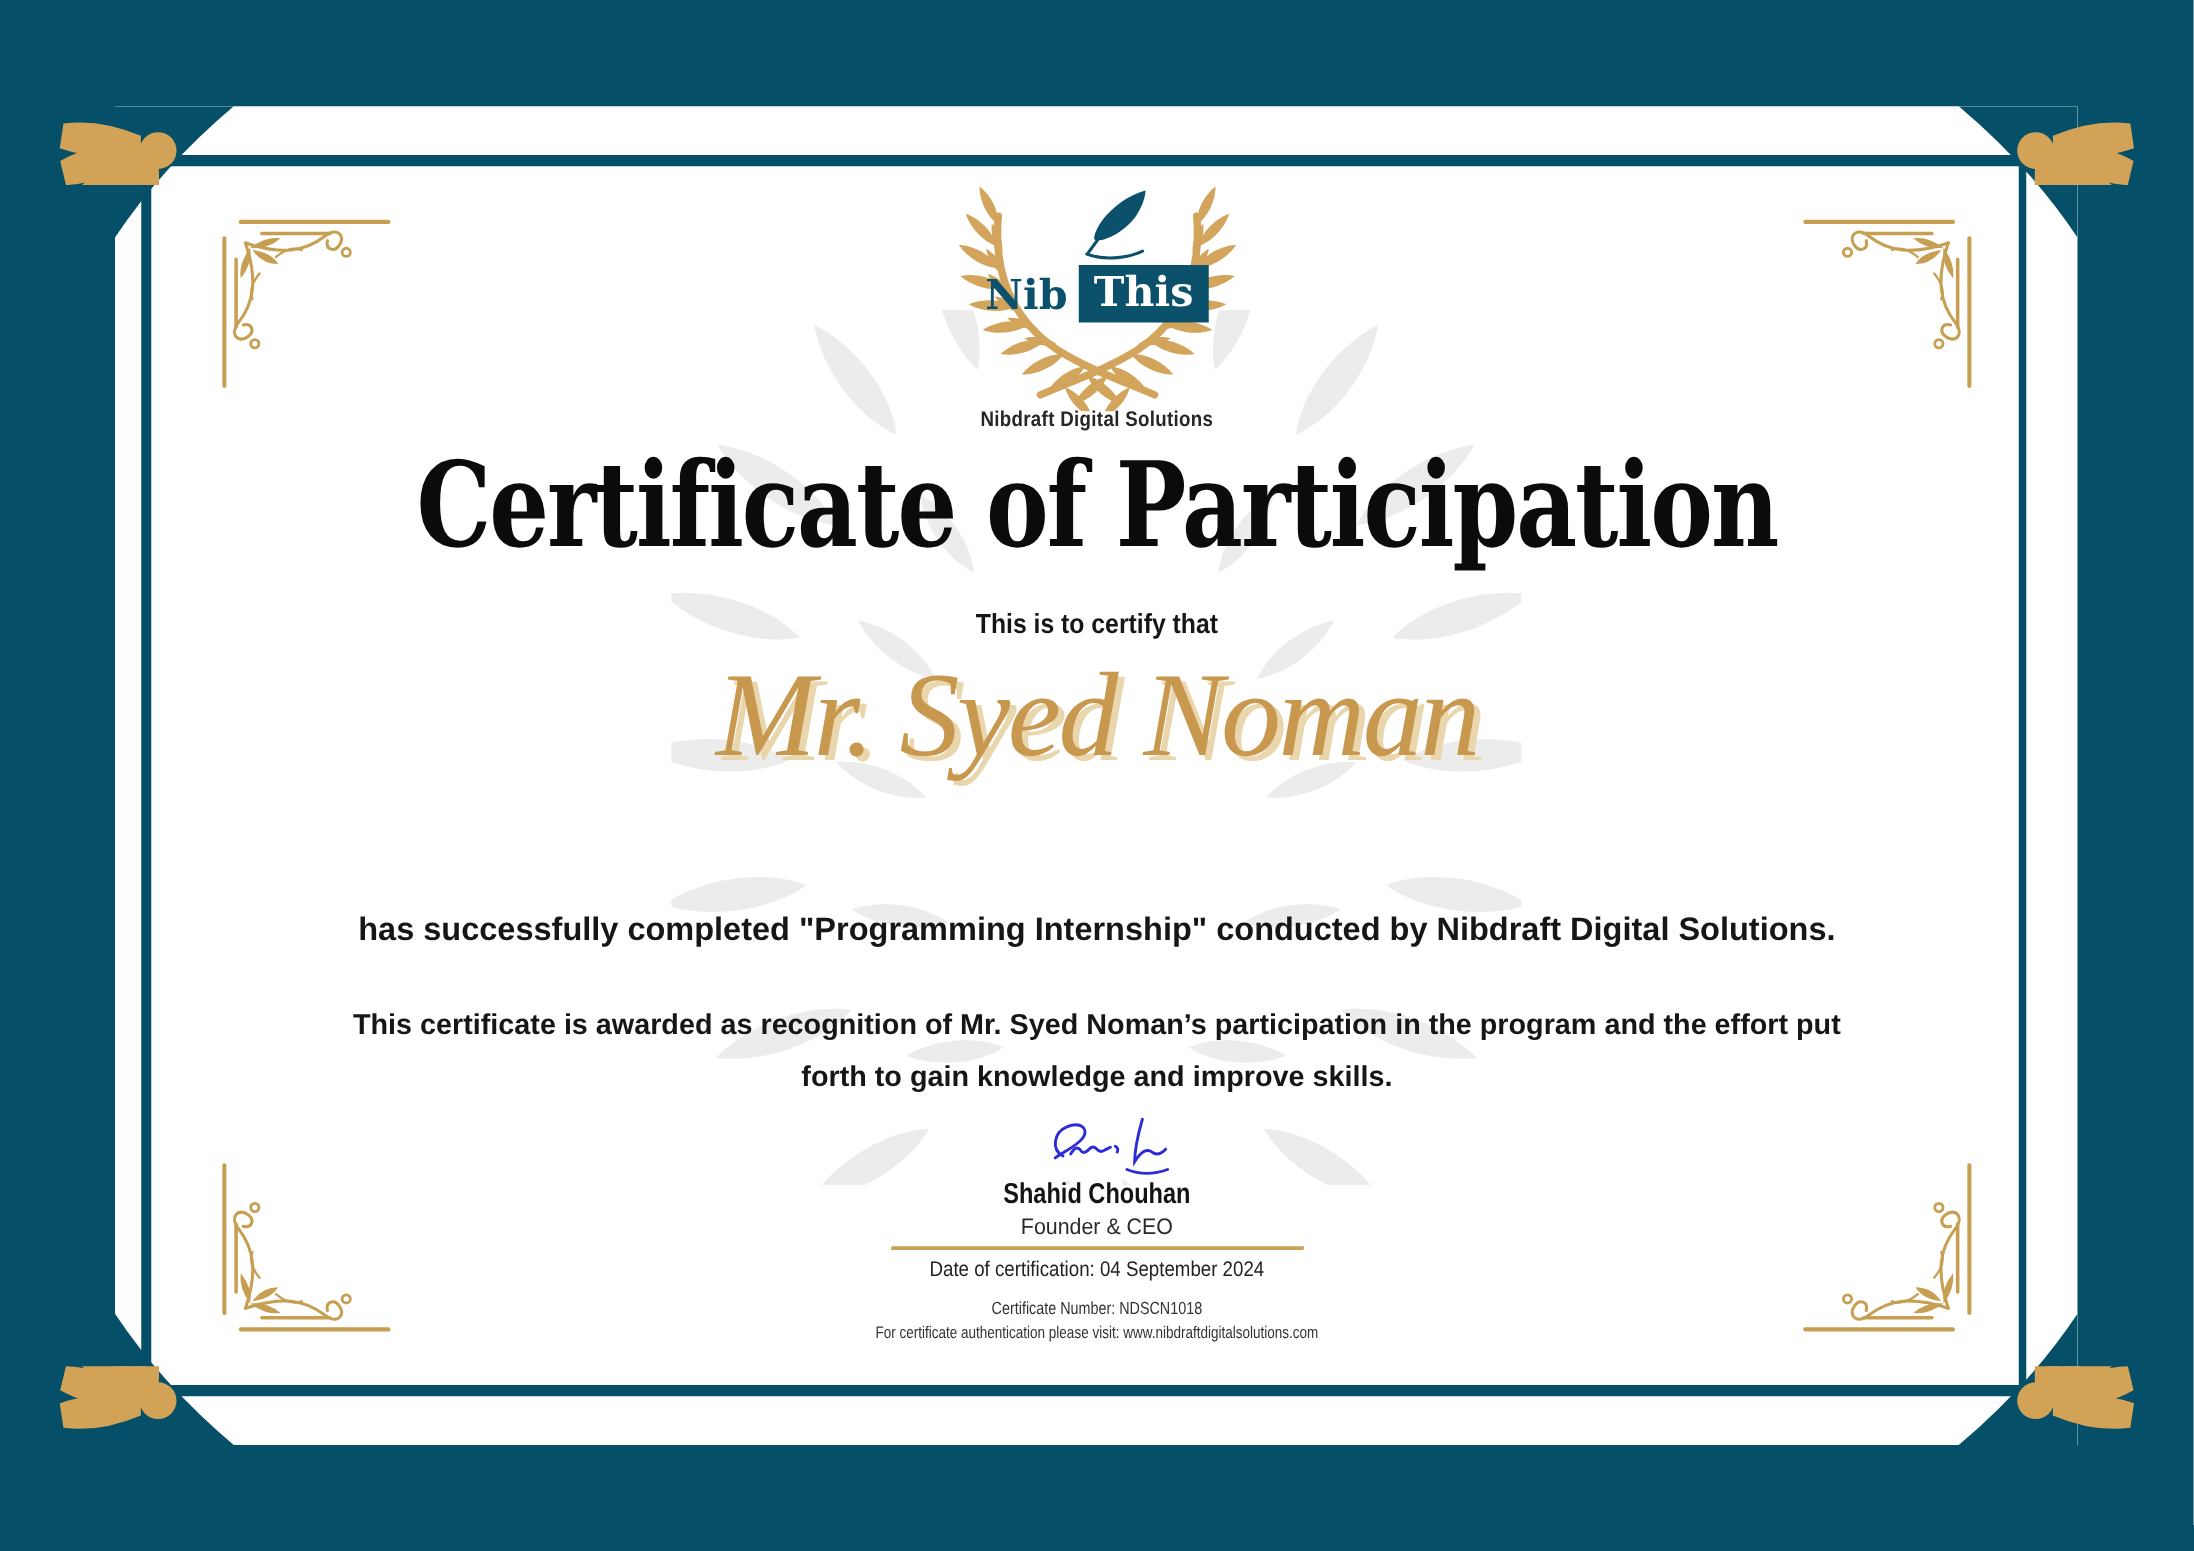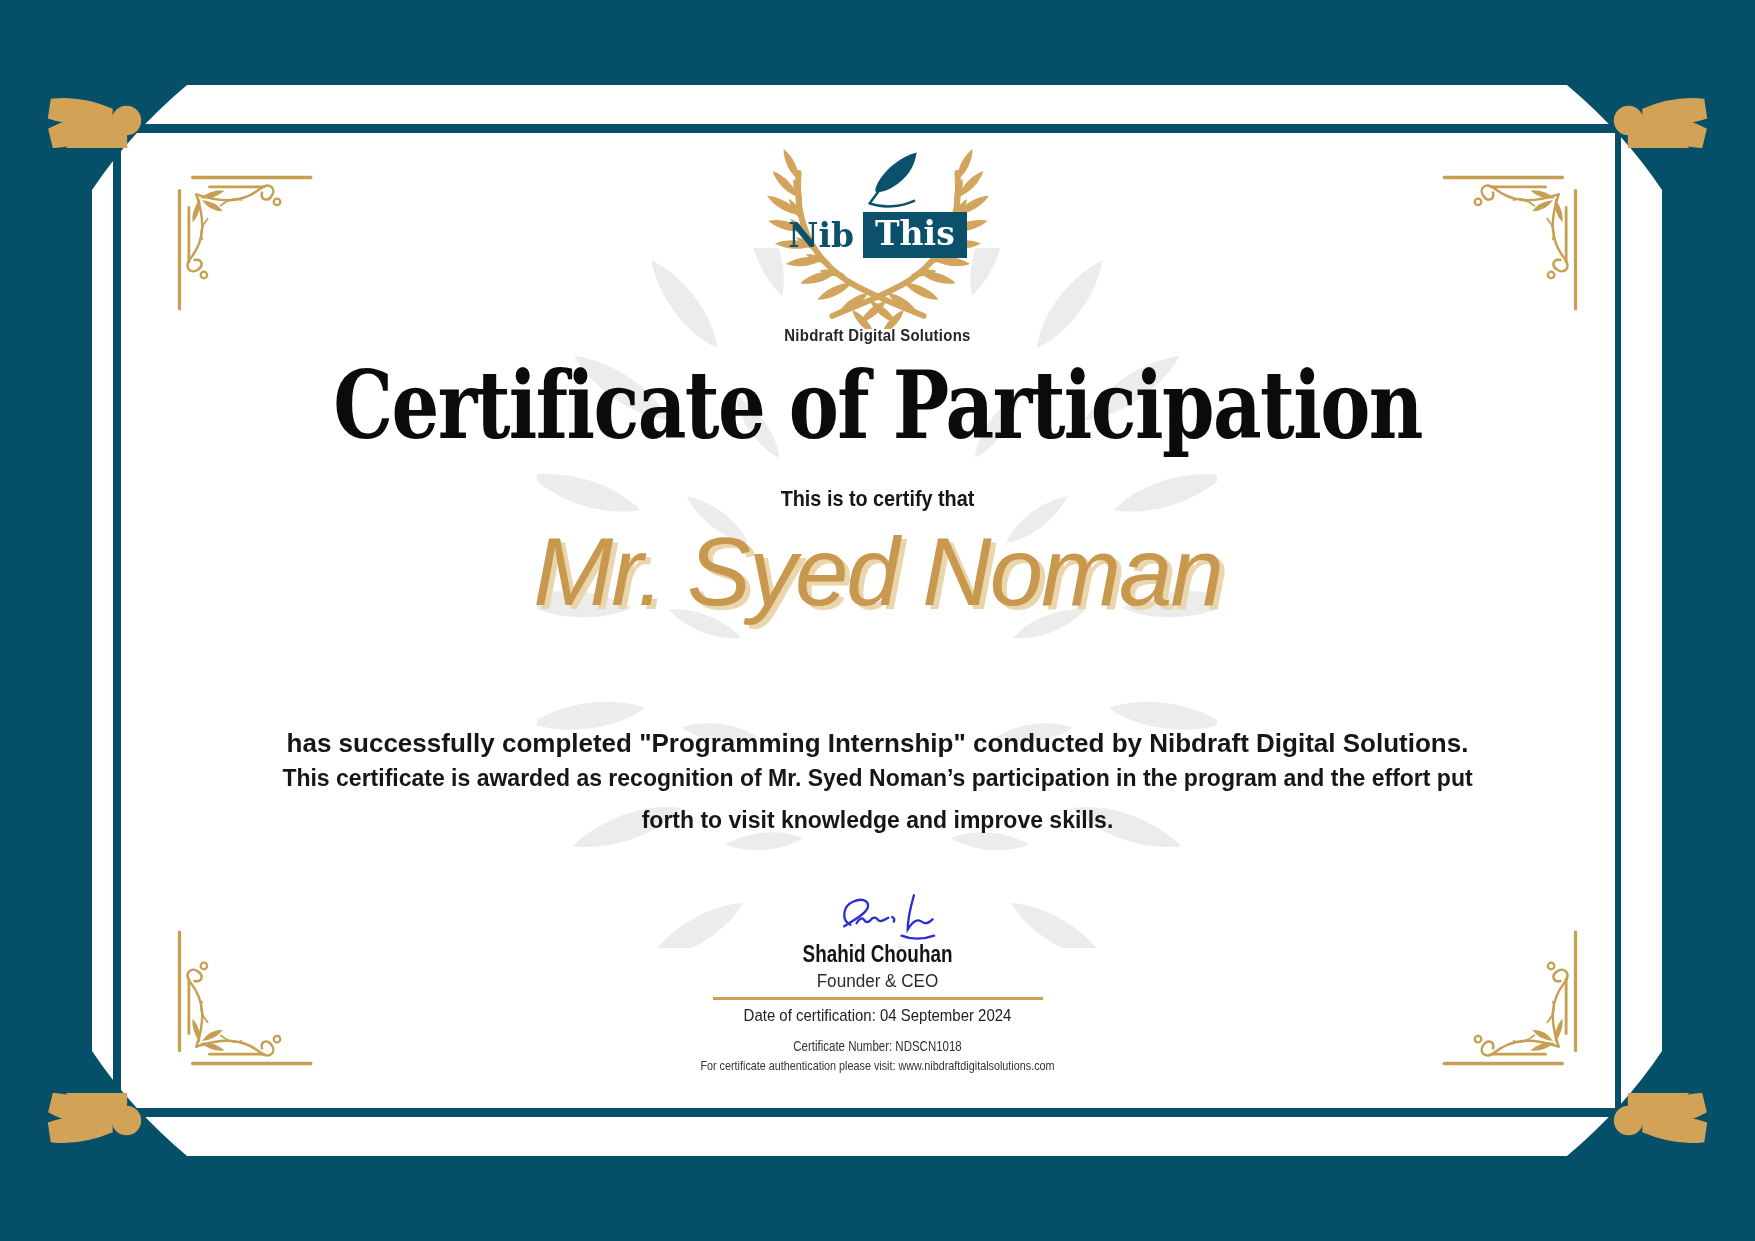--- a/index.html
+++ b/index.html
@@ -42,24 +42,24 @@
   .feather{position:absolute;left:calc(50% - 16px);top:150px;width:62px;height:62px;color:#0B516C;}
   .feather svg{display:block;width:100%;height:100%;}
   .logo-text{position:absolute;left:0;width:100%;top:212px;display:flex;justify-content:center;
              align-items:center;gap:9px;font-family:"DejaVu Serif",serif;font-weight:bold;font-size:33px;}
   .nib{color:#0B516C;}
   .draftbox{background:#0B516C;color:#ffffff;padding:2px 12px 5px 12px;}
   .org{top:326px;font-size:17px;font-weight:bold;color:#262626;letter-spacing:.3px;transform:scaleX(.88);}
   .title{top:358px;font-family:"DejaVu Serif",serif;font-weight:bold;font-size:94px;line-height:94px;
          color:#0b0b0b;letter-spacing:-2px;transform:scaleX(.8);}
   .certify{top:486px;font-size:22px;font-weight:bold;color:#161616;transform:scaleX(.9);}
-  .name{top:512px;font-family:Liberation Sans, sans-serif;font-style:italic;font-size:96px;line-height:120px;
+  .name{top:512px;font-family:Liberation Serif, serif;font-style:italic;font-size:96px;line-height:120px;
         color:#C9984F;letter-spacing:-2px;text-shadow:5px 4px 0 #E9D6AC;}
   .completion{top:728px;font-size:26px;line-height:30px;font-weight:bold;color:#161616;}
-  .recognition{top:757px;font-size:23px;line-height:42px;font-weight:bold;color:#161616;}
+  .recognition{top:798px;font-size:23px;line-height:42px;font-weight:bold;color:#161616;}
   .sigscribble{position:absolute;left:calc(50% - 60px);top:886px;width:150px;height:62px;color:#2B2BD8;}
   .sigscribble svg{display:block;width:100%;height:100%;}
   .signame{top:941px;font-size:23px;font-weight:bold;color:#141414;transform:scaleX(.82);}
   .sigrole{top:971px;font-size:18px;color:#2a2a2a;transform:scaleX(.95);}
   .sigline{position:absolute;left:calc(50% - 165px);top:997px;width:330px;height:3px;background:#C9A254;}
   .dateline{top:1006px;font-size:17px;color:#222222;transform:scaleX(.88);}
   .certnum{top:1038px;font-size:14px;color:#333333;transform:scaleX(.82);}
   .authline{top:1058px;font-size:13.5px;color:#333333;transform:scaleX(.8);}
   .defs{position:absolute;width:0;height:0;overflow:hidden;}
 </style>
@@ -244,21 +244,21 @@
     </div>
     <div class="cline org">Nibdraft Digital Solutions</div>
 
     <div class="cline title">Certificate of Participation</div>
     <div class="cline certify">This is to certify that</div>
     <div class="cline name">Mr. Syed Noman</div>
 
     <div class="cline completion">has successfully completed "Programming Internship" conducted by Nibdraft Digital Solutions.</div>
     <div class="cline recognition">
       <span>This certificate is awarded as recognition of Mr. Syed Noman’s participation in the program and the effort put</span><br>
-      <span>forth to visit knowledge and improve skills.</span>
+      <span>forth to gain knowledge and improve skills.</span>
     </div>
 
     <div class="sigscribble">
       <svg viewBox="0 0 170 80">
           <use href="#sigG"></use>
         </svg>
     </div>
     <div class="cline signame">Shahid Chouhan</div>
     <div class="cline sigrole">Founder &amp; CEO</div>
     <div class="sigline"></div>

